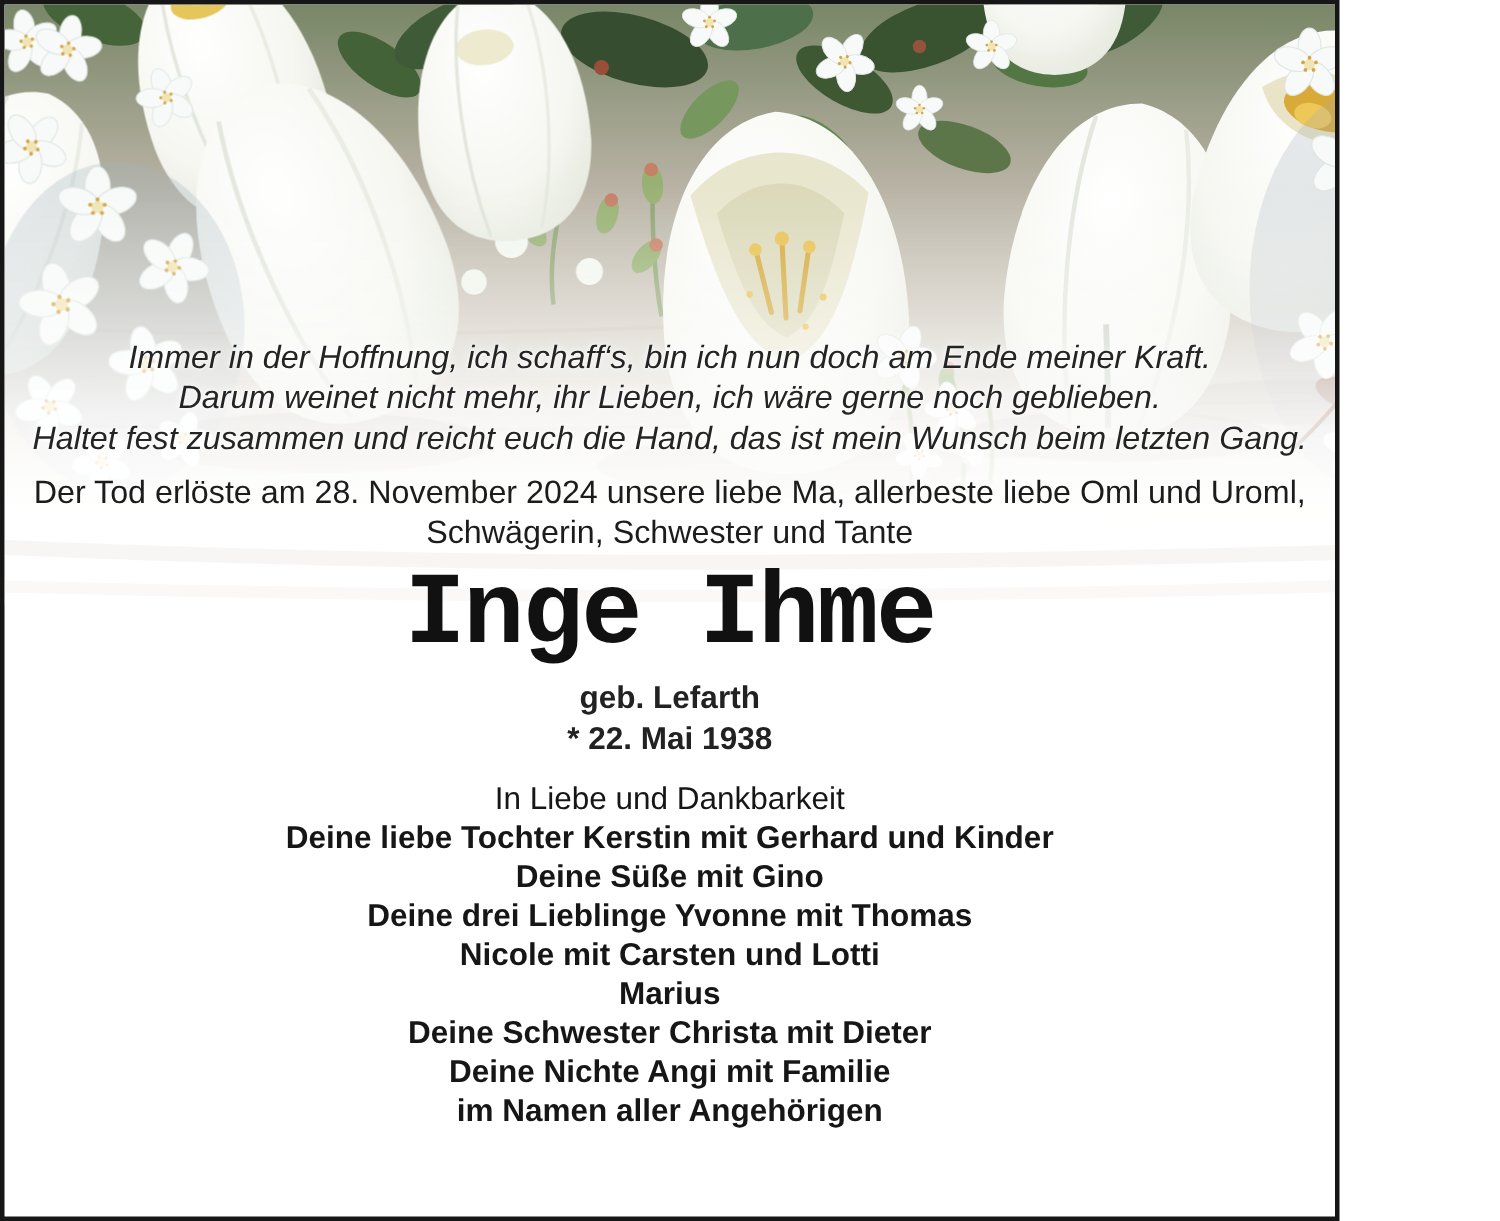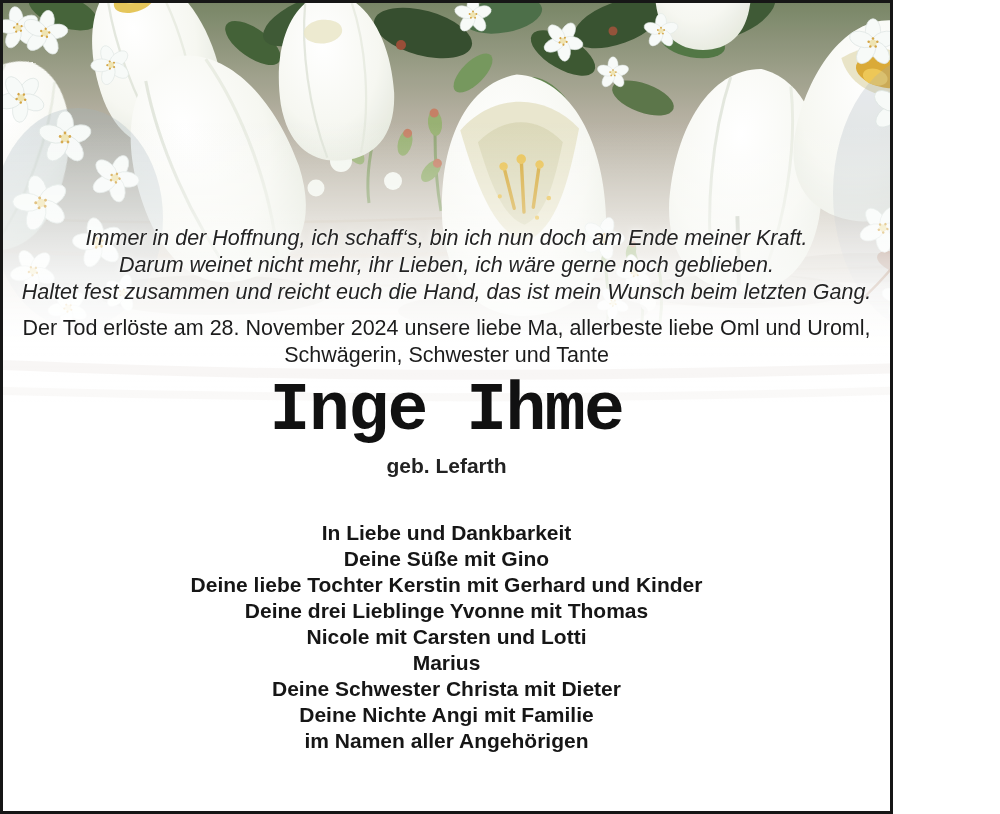--- a/index.html
+++ b/index.html
@@ -26,21 +26,21 @@
   .announce{top:312px;font-size:21.5px;line-height:27px;color:#1c1c1c;}
   .name{
     top:370px;
     font-size:68px;line-height:76px;
     font-weight:bold;letter-spacing:-1.5px;
     color:#111;
     font-family:Liberation Mono, monospace;
   }
   .birth{top:449px;font-size:21px;line-height:27px;color:#222;font-weight:bold;}
   .tribute{top:517px;font-size:21px;line-height:26px;color:#161616;}
-  .tribute .intro{font-weight:bold;}
+  .tribute .intro{font-weight:normal;}
   .tribute .m{font-weight:bold;}
   .closing{top:757px;font-size:21px;line-height:27px;color:#1c1c1c;}
   p{margin:0;}
 </style>
 </head>
 <body>
 
 <div class="card">
 
   <div class="photo">
@@ -264,26 +264,27 @@
 
   <div class="txt announce">
     <p>Der Tod erlöste am 28. November 2024 unsere liebe Ma, allerbeste liebe Oml und Uroml,</p>
     <p>Schwägerin, Schwester und Tante</p>
   </div>
 
   <h1 class="txt name">Inge Ihme</h1>
 
   <div class="txt birth">
     <p>geb. Lefarth</p>
+    <p>* 22. Mai 1938</p>
   </div>
 
   <div class="txt tribute">
     <p class="intro">In Liebe und Dankbarkeit</p>
+    <p class="m">Deine liebe Tochter Kerstin mit Gerhard und Kinder</p>
     <p class="m">Deine Süße mit Gino</p>
-    <p class="m">Deine liebe Tochter Kerstin mit Gerhard und Kinder</p>
     <p class="m">Deine drei Lieblinge Yvonne mit Thomas</p>
     <p class="m">Nicole mit Carsten und Lotti</p>
     <p class="m">Marius</p>
     <p class="m">Deine Schwester Christa mit Dieter</p>
     <p class="m">Deine Nichte Angi mit Familie</p>
     <p class="m">im Namen aller Angehörigen</p>
   </div>
 
 
 </div>

